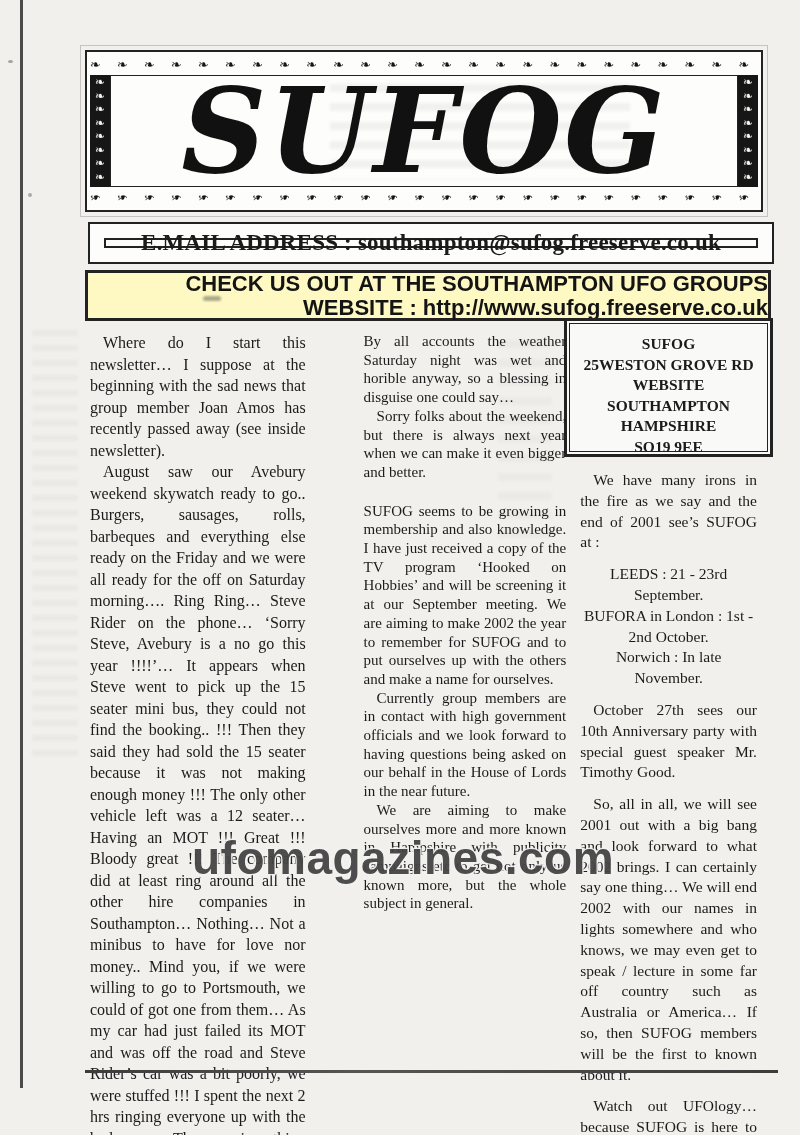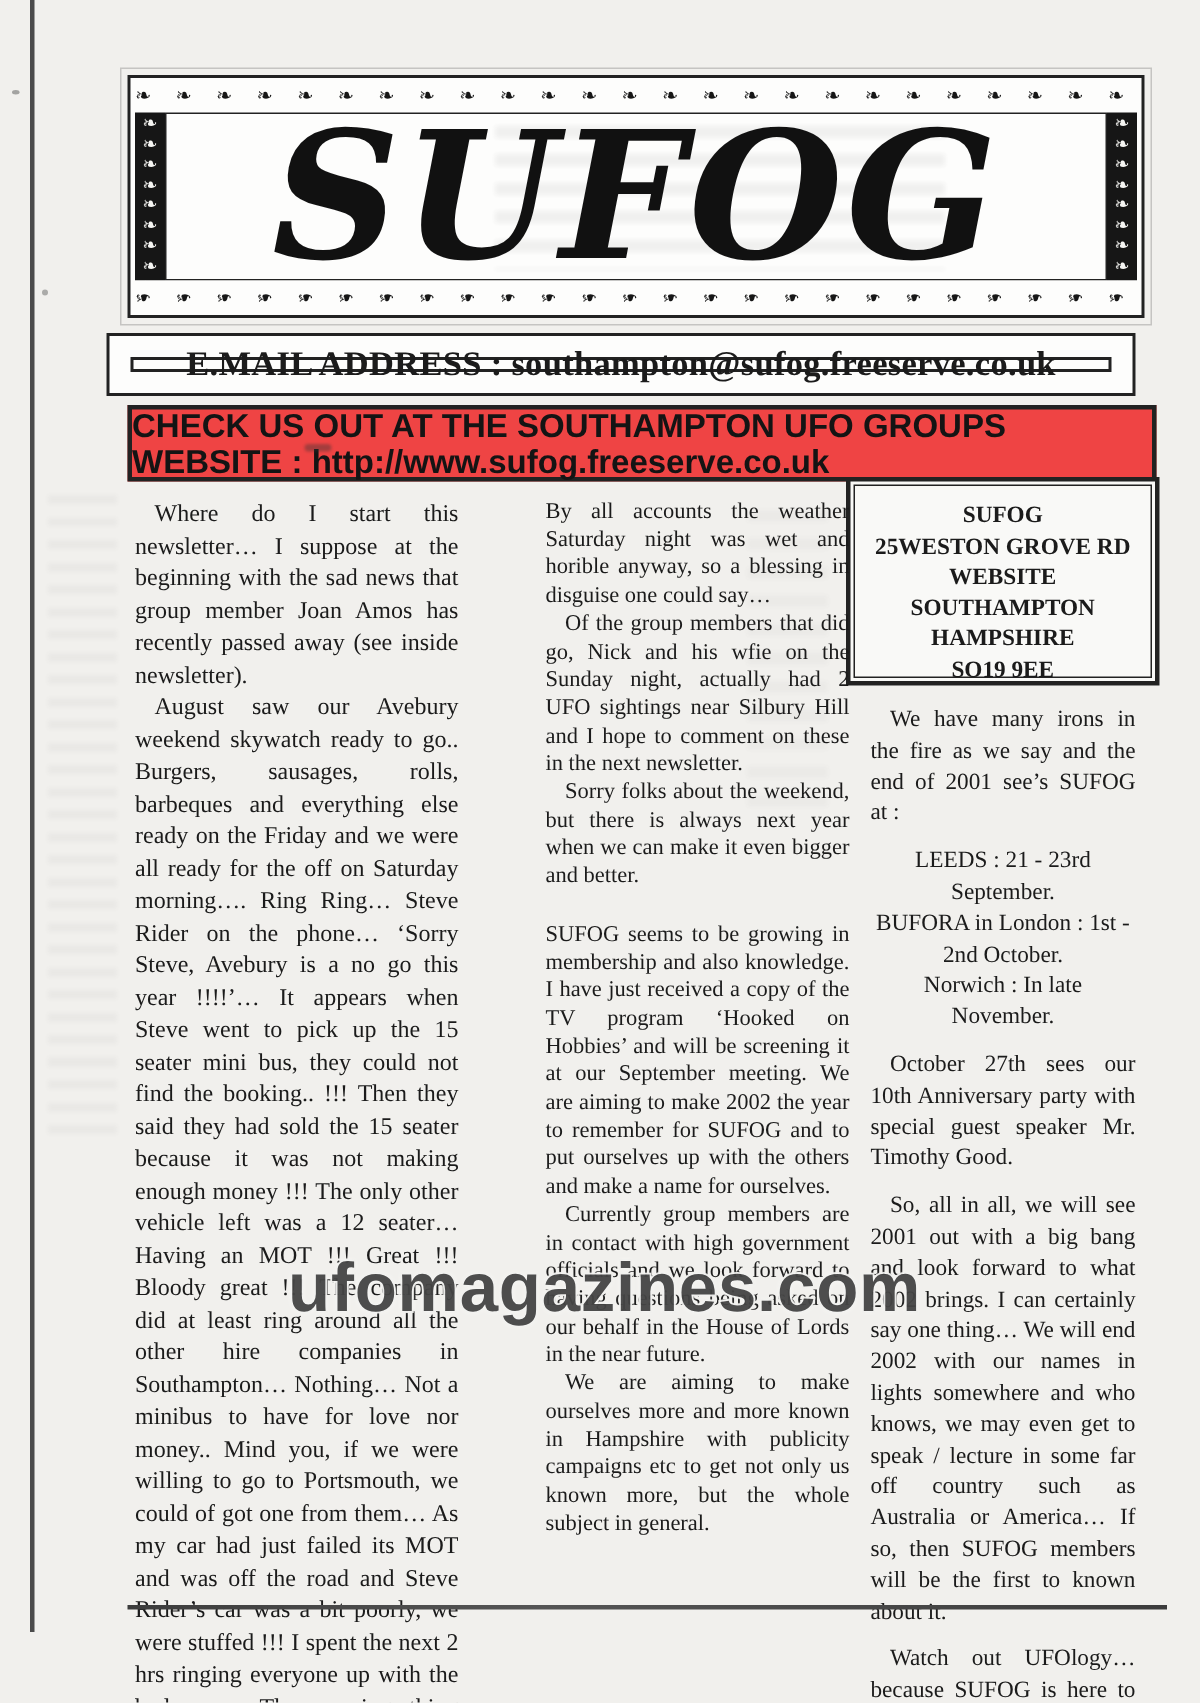--- a/index.html
+++ b/index.html
@@ -46,27 +46,27 @@
     font-family:"DejaVu Serif",serif;font-style:italic;font-weight:700;
     font-size:118px;line-height:1.1;letter-spacing:2px;color:#111;
   }
   .issue-row{position:absolute;left:-2px;right:-2px;bottom:-2px;height:33px;display:flex;z-index:6;}
   .issue-cell{background:#fdfdfc;border:2px solid #222;display:flex;align-items:center;box-sizing:border-box;
     font-family:"Liberation Sans",sans-serif;font-weight:700;font-size:17px;letter-spacing:.3px;}
   .issue-left{flex:0 0 56%;padding-left:10px;border-right:1px solid #222;}
   .issue-right{flex:1;justify-content:flex-end;padding-right:8px;border-left:1px solid #222;}
 
   
-  .email-banner{position:absolute;left:71px;top:222px;width:686px;height:42px;
+  .email-banner{position:absolute;left:88px;top:222px;width:686px;height:42px;
     border:2px solid #222;background:#fdfdfc;padding:14px;box-sizing:border-box;}
   .email-inner{height:100%;border:2px solid #222;display:flex;align-items:center;justify-content:center;
     font-family:"Liberation Serif",serif;font-weight:700;font-size:23px;letter-spacing:.2px;box-sizing:border-box;}
   .website-banner{position:absolute;left:85px;top:270px;width:686px;height:51px;
-    border:3px solid #222;background:#ef4444;box-sizing:border-box;
-    display:flex;flex-direction:column;align-items:flex-start;justify-content:center;
+    border:3px solid #222;background:#fef9c3;box-sizing:border-box;
+    display:flex;flex-direction:column;align-items:flex-end;justify-content:center;
     font-family:"Liberation Sans",sans-serif;font-weight:700;font-size:22px;line-height:24px;color:#141414;}
 
   
   .address-box{position:absolute;left:564px;top:318px;width:209px;height:139px;
     border:3px solid #222;background:#f9f9f7;padding:2px;box-sizing:border-box;}
   .address-box-inner{height:100%;border:1px solid #222;box-sizing:border-box;
     display:flex;flex-direction:column;align-items:center;padding-top:10px;}
   .addr-line{font-family:"Liberation Serif",serif;font-weight:700;font-size:15.5px;line-height:20.5px;margin:0;}
 
   
@@ -145,21 +145,20 @@
       </div>
   </div>
 
   <div class="columns">
     <div class="col col1">
         <p class="para indent">Where do I start this newsletter… I suppose at the beginning with the sad news that group member Joan Amos has recently passed away (see inside newsletter).</p>
         <p class="para indent">August saw our Avebury weekend skywatch ready to go.. Burgers, sausages, rolls, barbeques and everything else ready on the Friday and we were all ready for the off on Saturday morning…. Ring Ring… Steve Rider on the phone… ‘Sorry Steve, Avebury is a no go this year !!!!’… It appears when Steve went to pick up the 15 seater mini bus, they could not find the booking.. !!! Then they said they had sold the 15 seater because it was not making enough money !!! The only other vehicle left was a 12 seater… Having an MOT !!! Great !!! Bloody great !!! The company did at least ring around all the other hire companies in Southampton… Nothing… Not a minibus to have for love nor money.. Mind you, if we were willing to go to Portsmouth, we could of got one from them… As my car had just failed its MOT and was off the road and Steve Rider’s car was a bit poorly, we were stuffed !!! I spent the next 2 hrs ringing everyone up with the bad news. The anoying thing was, that I was unable to contact 2 members, who still went and  waited for us up at Avebury… In the Rain !!!!</p>
       </div>
     <div class="col col2">
         <p class="para plain">By all accounts the weather Saturday night was wet and horible anyway, so a blessing in disguise one could say…</p>
-        <p class="para indent">Of the group members that did go, Nick and his wfie on the Sunday night, actually had 2 UFO sightings near Silbury Hill and I hope to comment on these in the next newsletter.</p>
         <p class="para indent">Sorry folks about the weekend, but there is always next year when we can make it even bigger and better.</p>
         <p class="para plain gap">SUFOG seems to be growing in membership and also knowledge. I have just received a copy of the TV program ‘Hooked on Hobbies’ and will be screening it at our September meeting. We are aiming to make 2002 the year to remember for SUFOG and to put ourselves up with the others and make a name for ourselves.</p>
         <p class="para indent">Currently group members are in contact with high government officials and we look forward to having questions being asked on our behalf in the House of Lords in the near future.</p>
         <p class="para indent">We are aiming to make ourselves more and more known in Hampshire with publicity campaigns etc to get not only us known more, but the whole subject in general.</p>
       </div>
     <div class="col col3">
         <p class="para indent">We have many irons in the fire as we say and the end of 2001 see’s SUFOG at :</p>
         <p class="para list gap">LEEDS : 21 - 23rd September.</p>
         <p class="para list">BUFORA in London : 1st - 2nd October.</p>
         <p class="para list">Norwich : In late November.</p>

